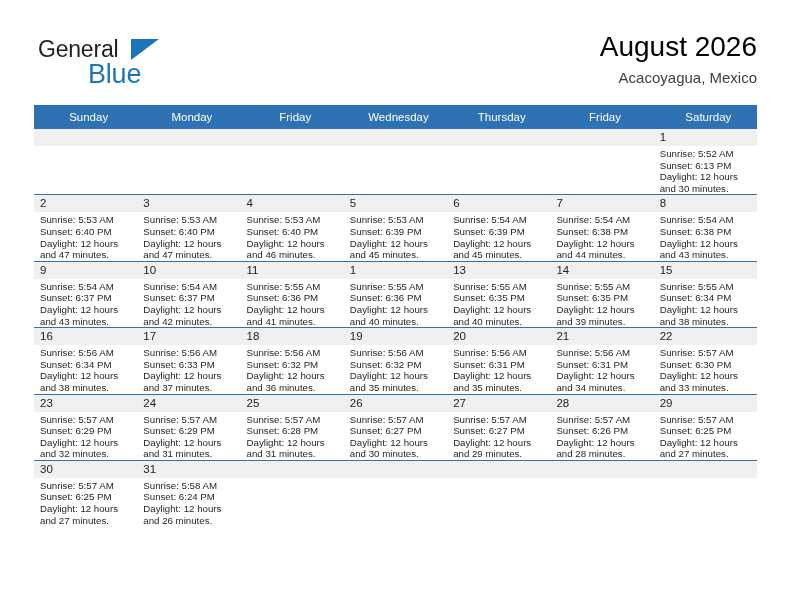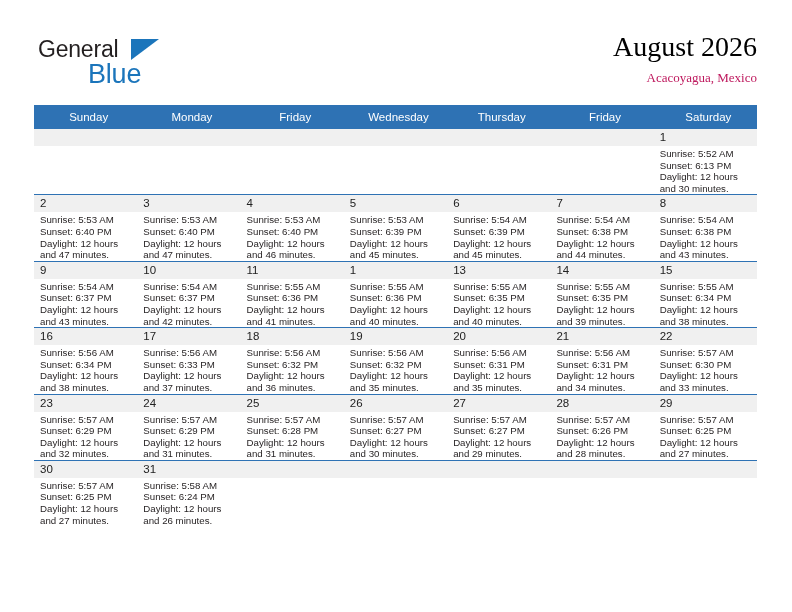--- a/index.html
+++ b/index.html
@@ -62,31 +62,30 @@
     height: 0;
     border-left: 28px solid #1b75bb;
     border-bottom: 21px solid transparent;
   }
 
   .title-block {
     position: absolute;
     right: 0;
     top: 0;
     text-align: right;
-    font-family: Liberation Serif, serif;
   }
   .cal-title {
     font-size: 28px;
     color: #000000;
     line-height: 34px;
     white-space: nowrap;
   }
   .cal-subtitle {
-    font-size: 13px;
-    color: #be185d;
+    font-size: 15px;
+    color: #404040;
     line-height: 20px;
     margin-top: 4px;
     white-space: nowrap;
   }
 
   
   .calendar {
     position: absolute;
     left: 34px;
     top: 105px;

